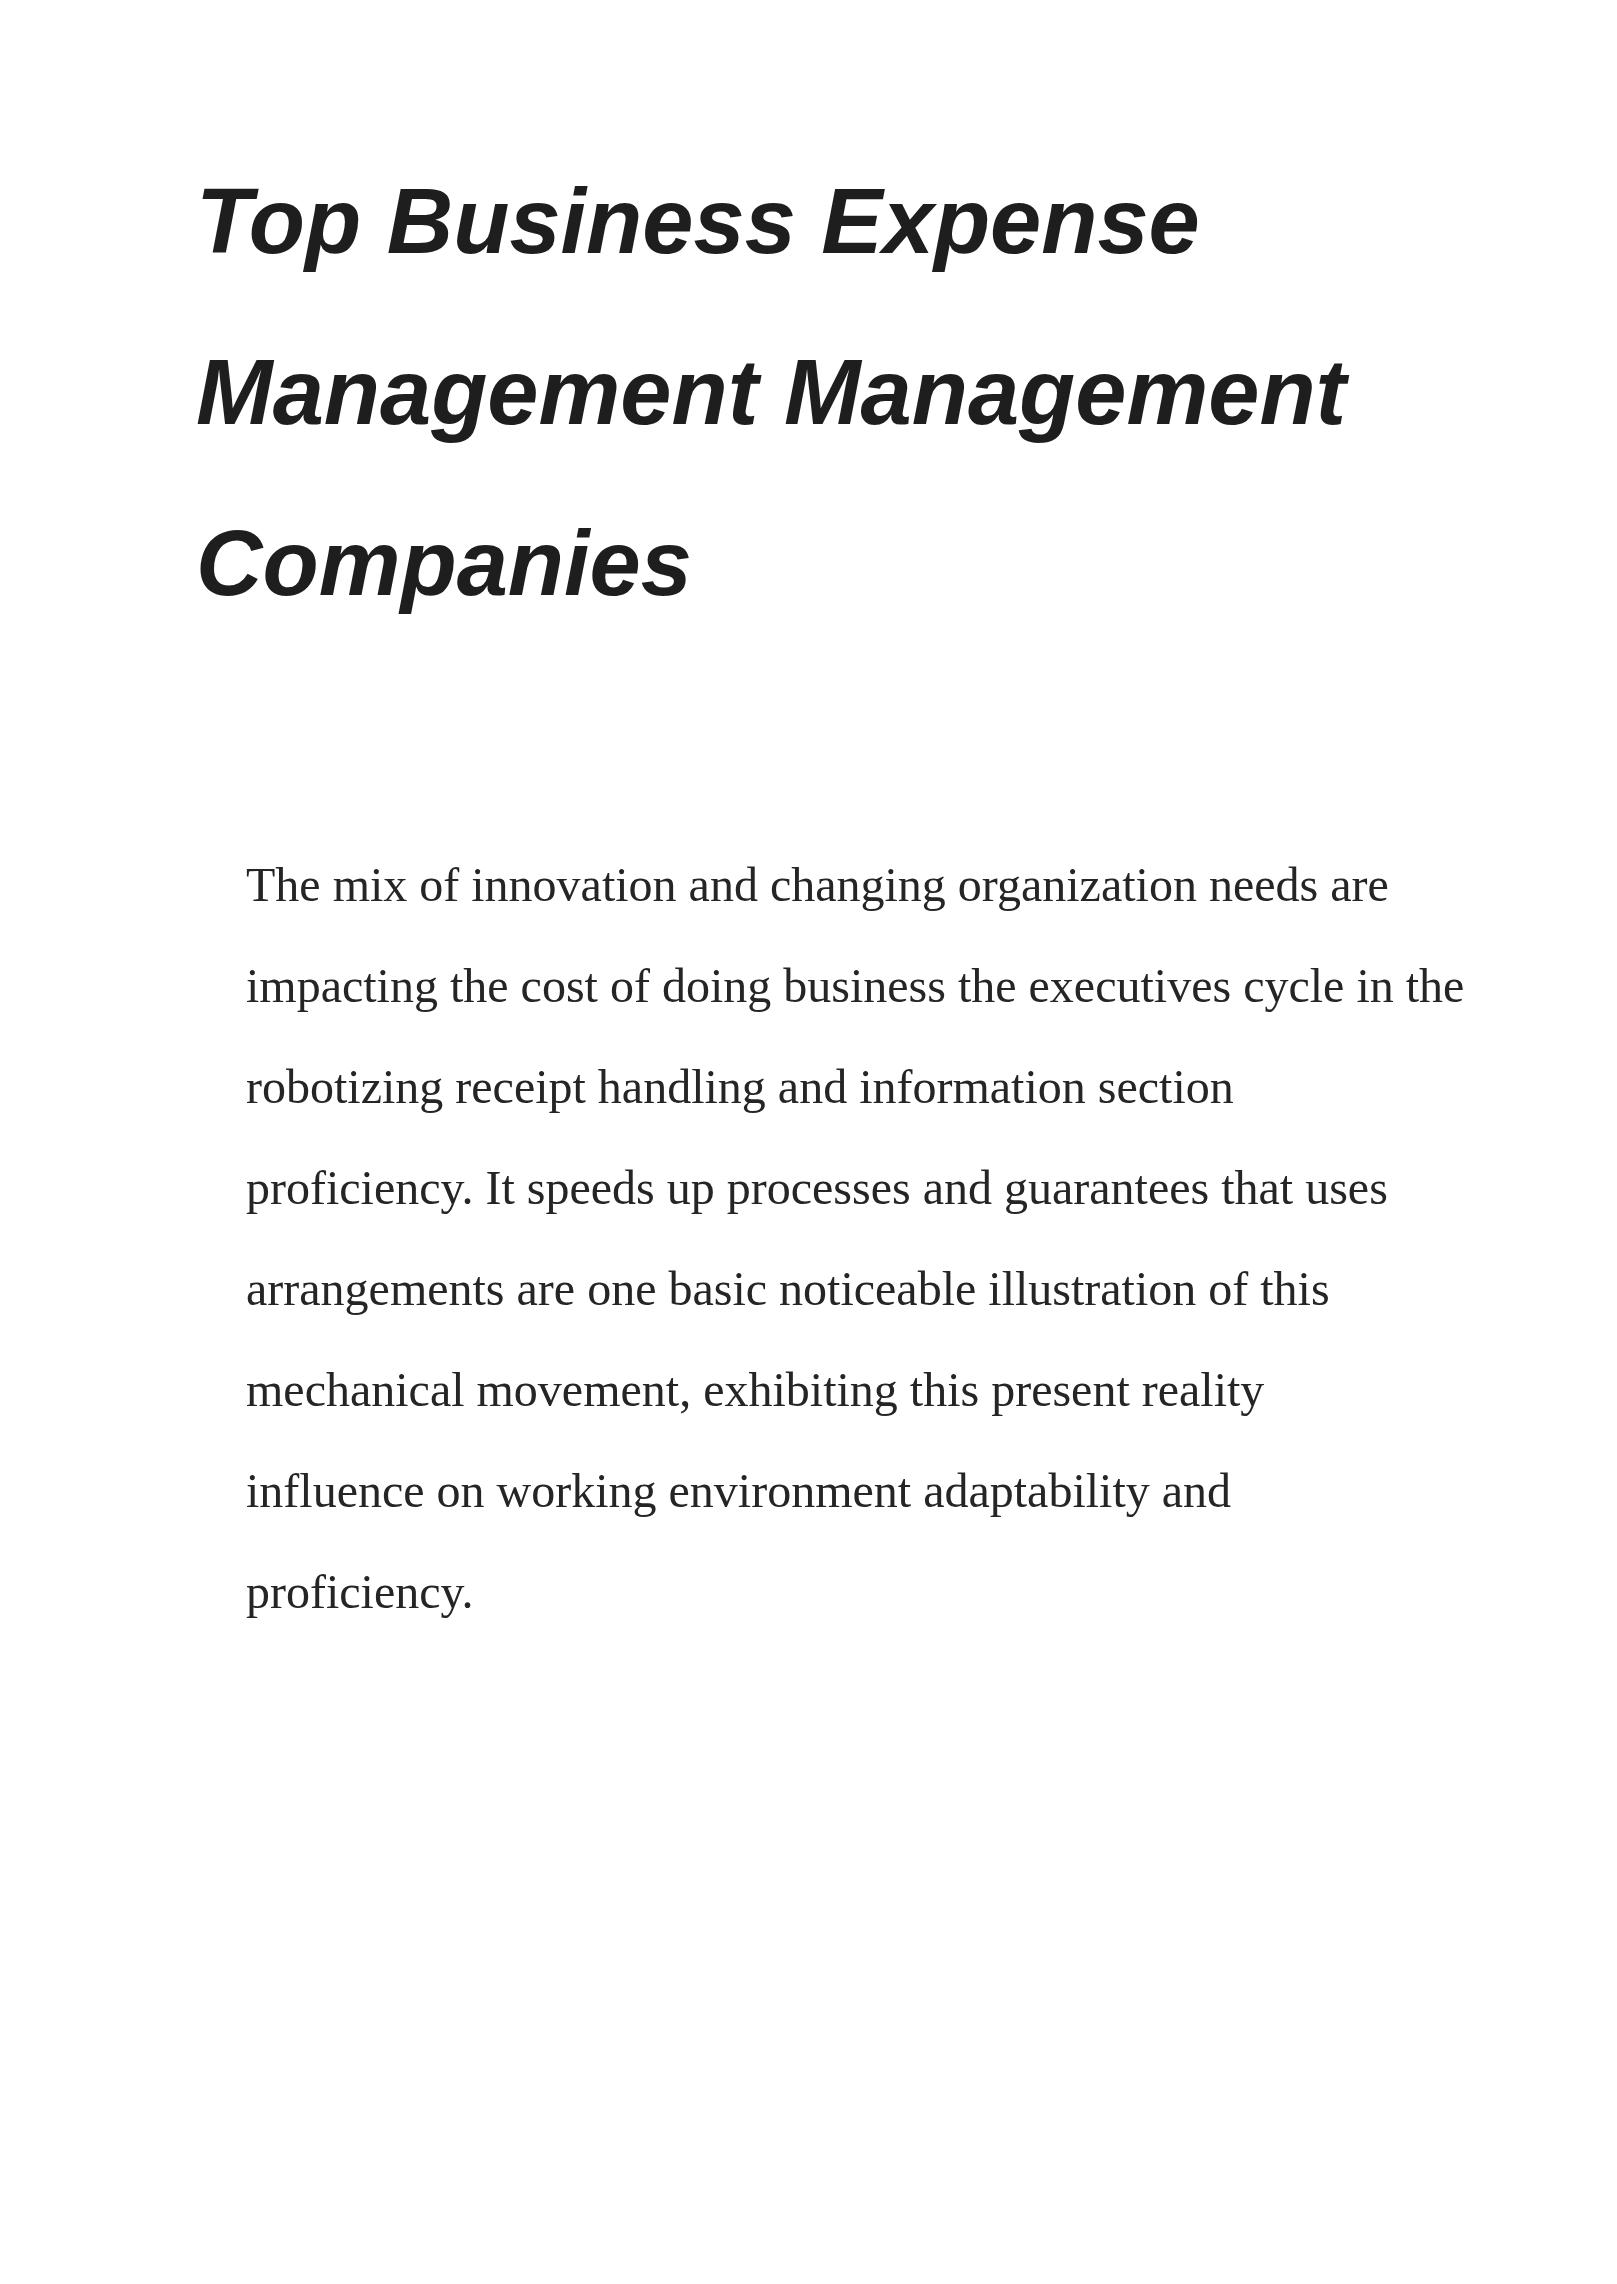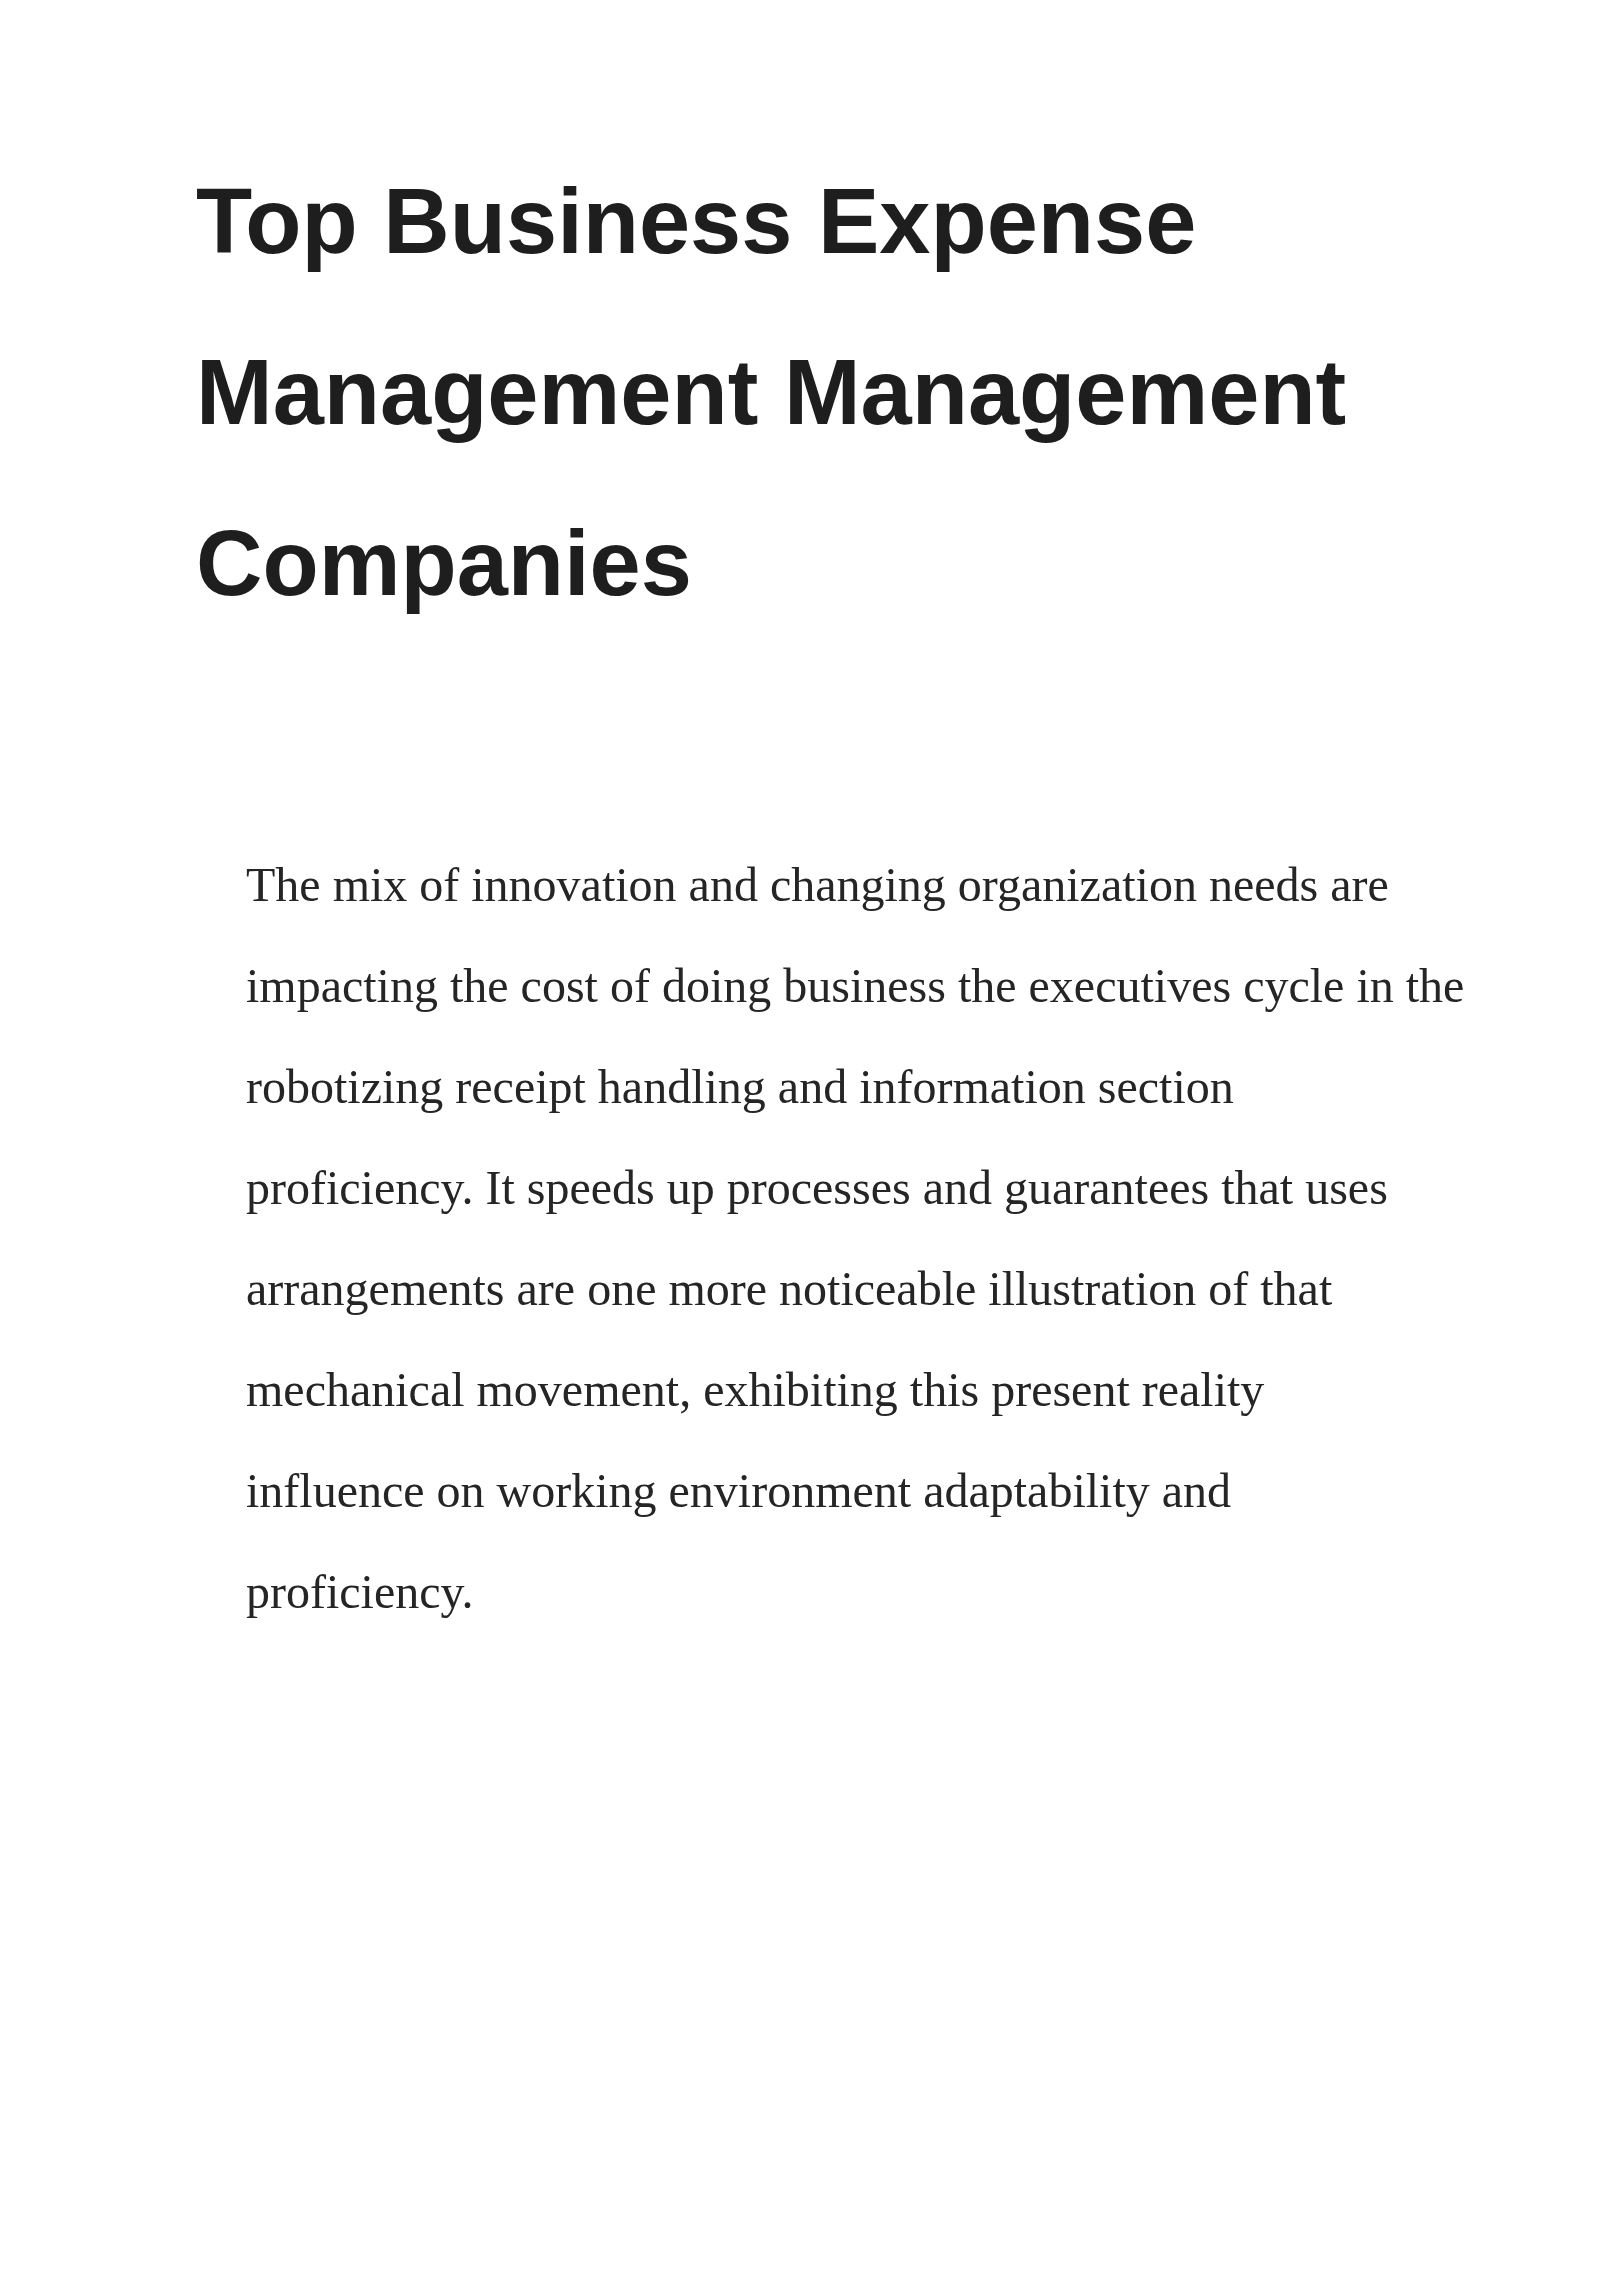--- a/index.html
+++ b/index.html
@@ -20,20 +20,21 @@
     position: absolute;
     left: 196px;
     top: 136px;
     margin: 0;
     font-family: "Liberation Sans", "DejaVu Sans", sans-serif;
     font-weight: 700;
     font-size: 92px;
     line-height: 171px;
     letter-spacing: 0;
     color: var(--title_text, #1e1e1e);
+    font-style: italic;
   }
   .title-line {
     display: block;
     white-space: nowrap;
   }
   .body-text {
     position: absolute;
     left: 246px;
     top: 834px;
     margin: 0;
@@ -55,19 +56,19 @@
   <h1 class="title">
     <span class="title-line">Top Business Expense</span>
     <span class="title-line">Management Management</span>
     <span class="title-line">Companies</span>
   </h1>
   <p class="body-text">
     <span class="body-line">The mix of innovation and changing organization needs are</span>
     <span class="body-line">impacting the cost of doing business the executives cycle in the</span>
     <span class="body-line">robotizing receipt handling and information section</span>
     <span class="body-line">proficiency. It speeds up processes and guarantees that uses</span>
-    <span class="body-line">arrangements are one more noticeable illustration of that</span>
+    <span class="body-line">arrangements are one basic noticeable illustration of this</span>
     <span class="body-line">mechanical movement, exhibiting this present reality</span>
     <span class="body-line">influence on working environment adaptability and</span>
     <span class="body-line">proficiency.</span>
   </p>
 </main>
 
 
 </body></html>

